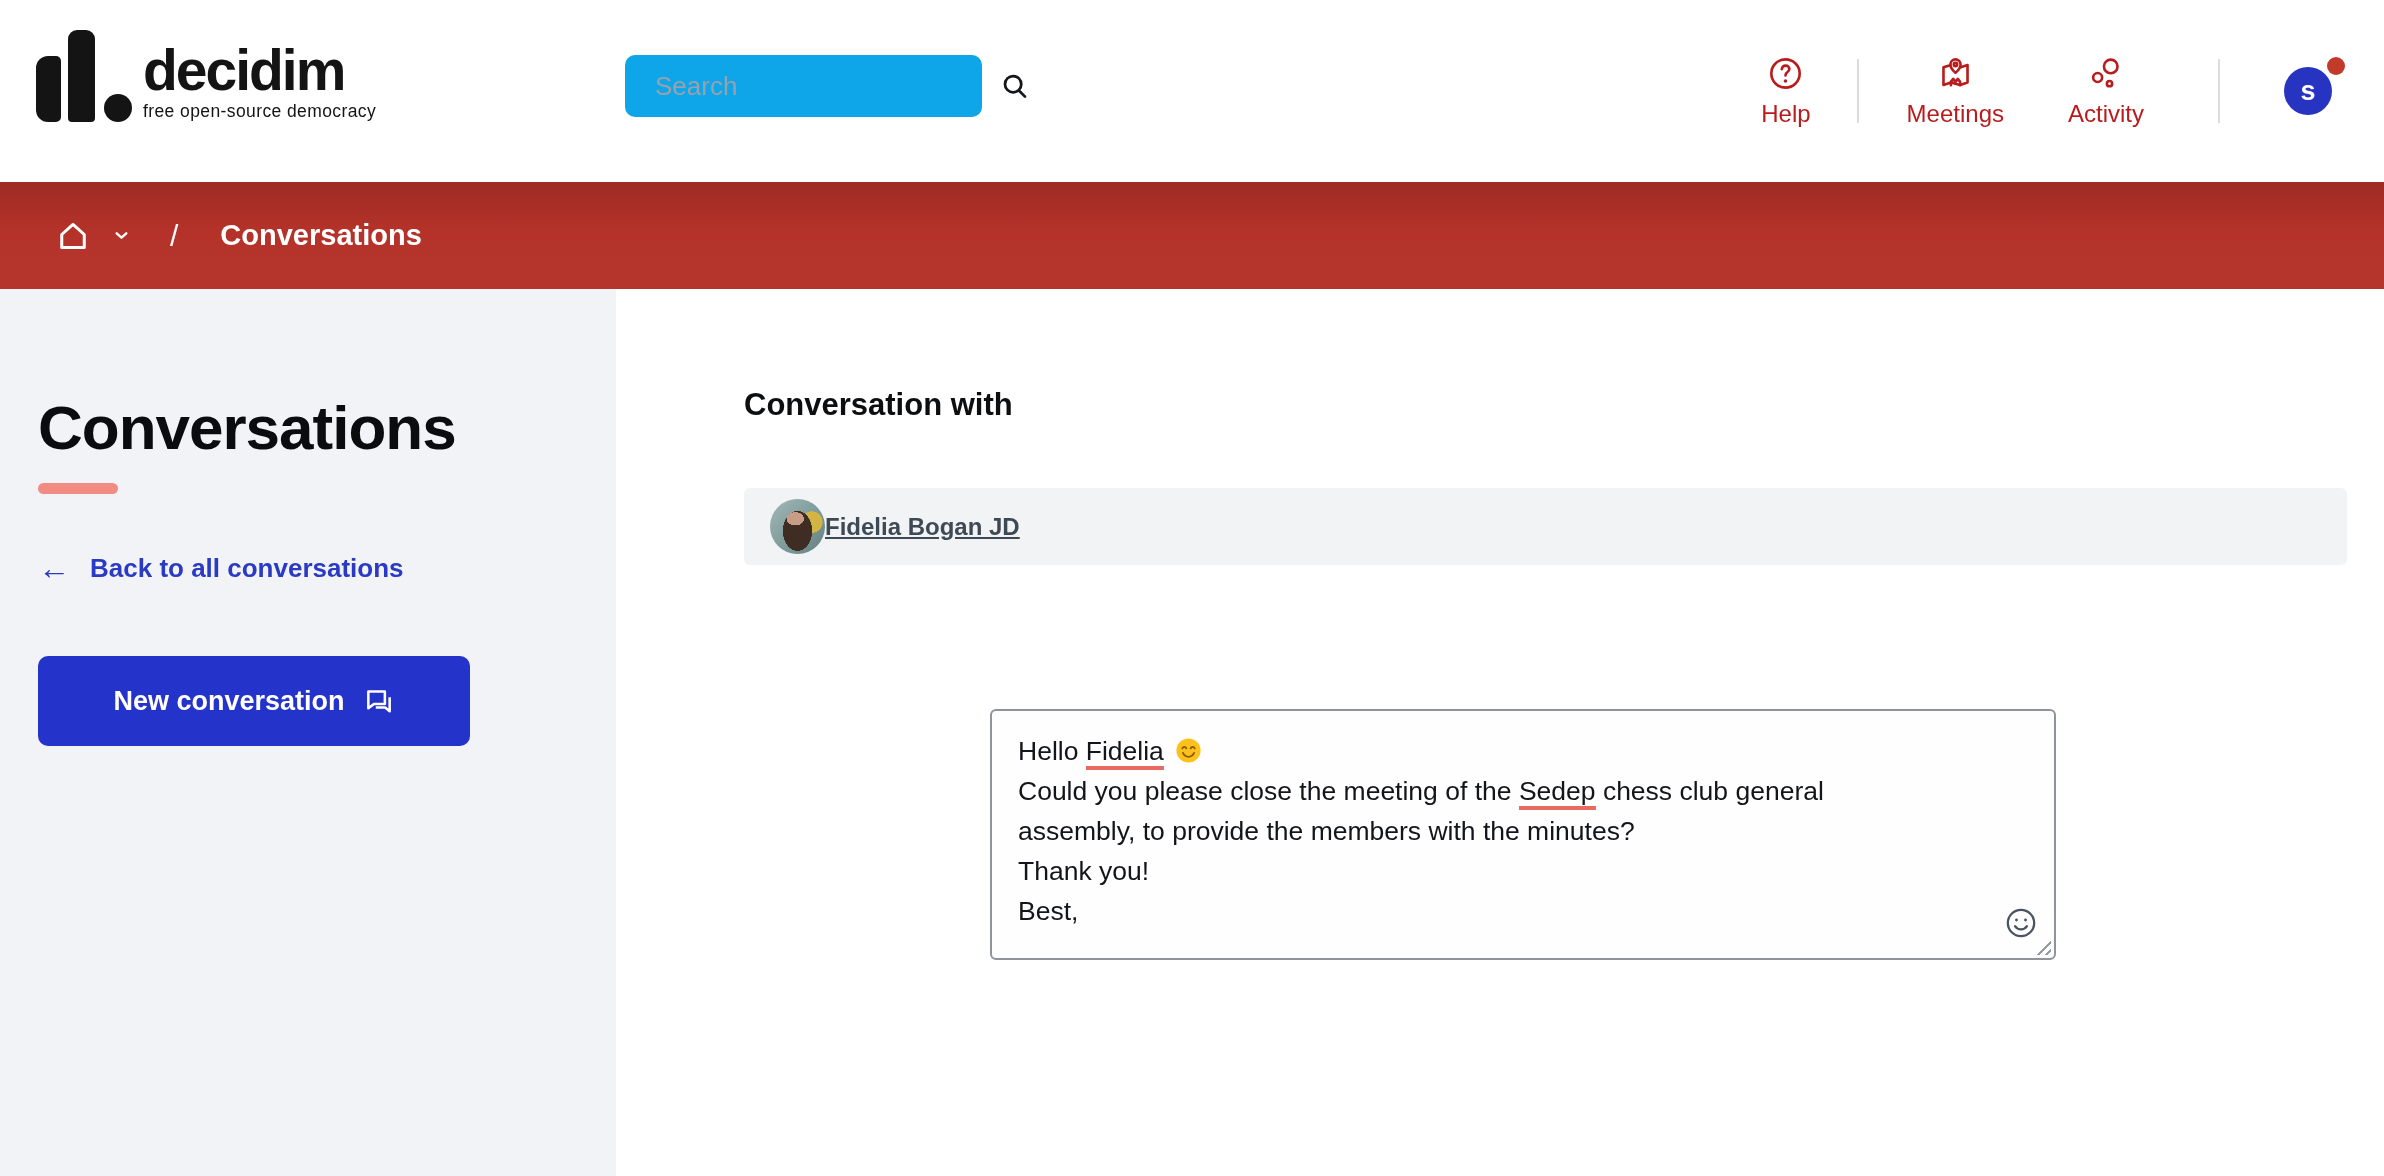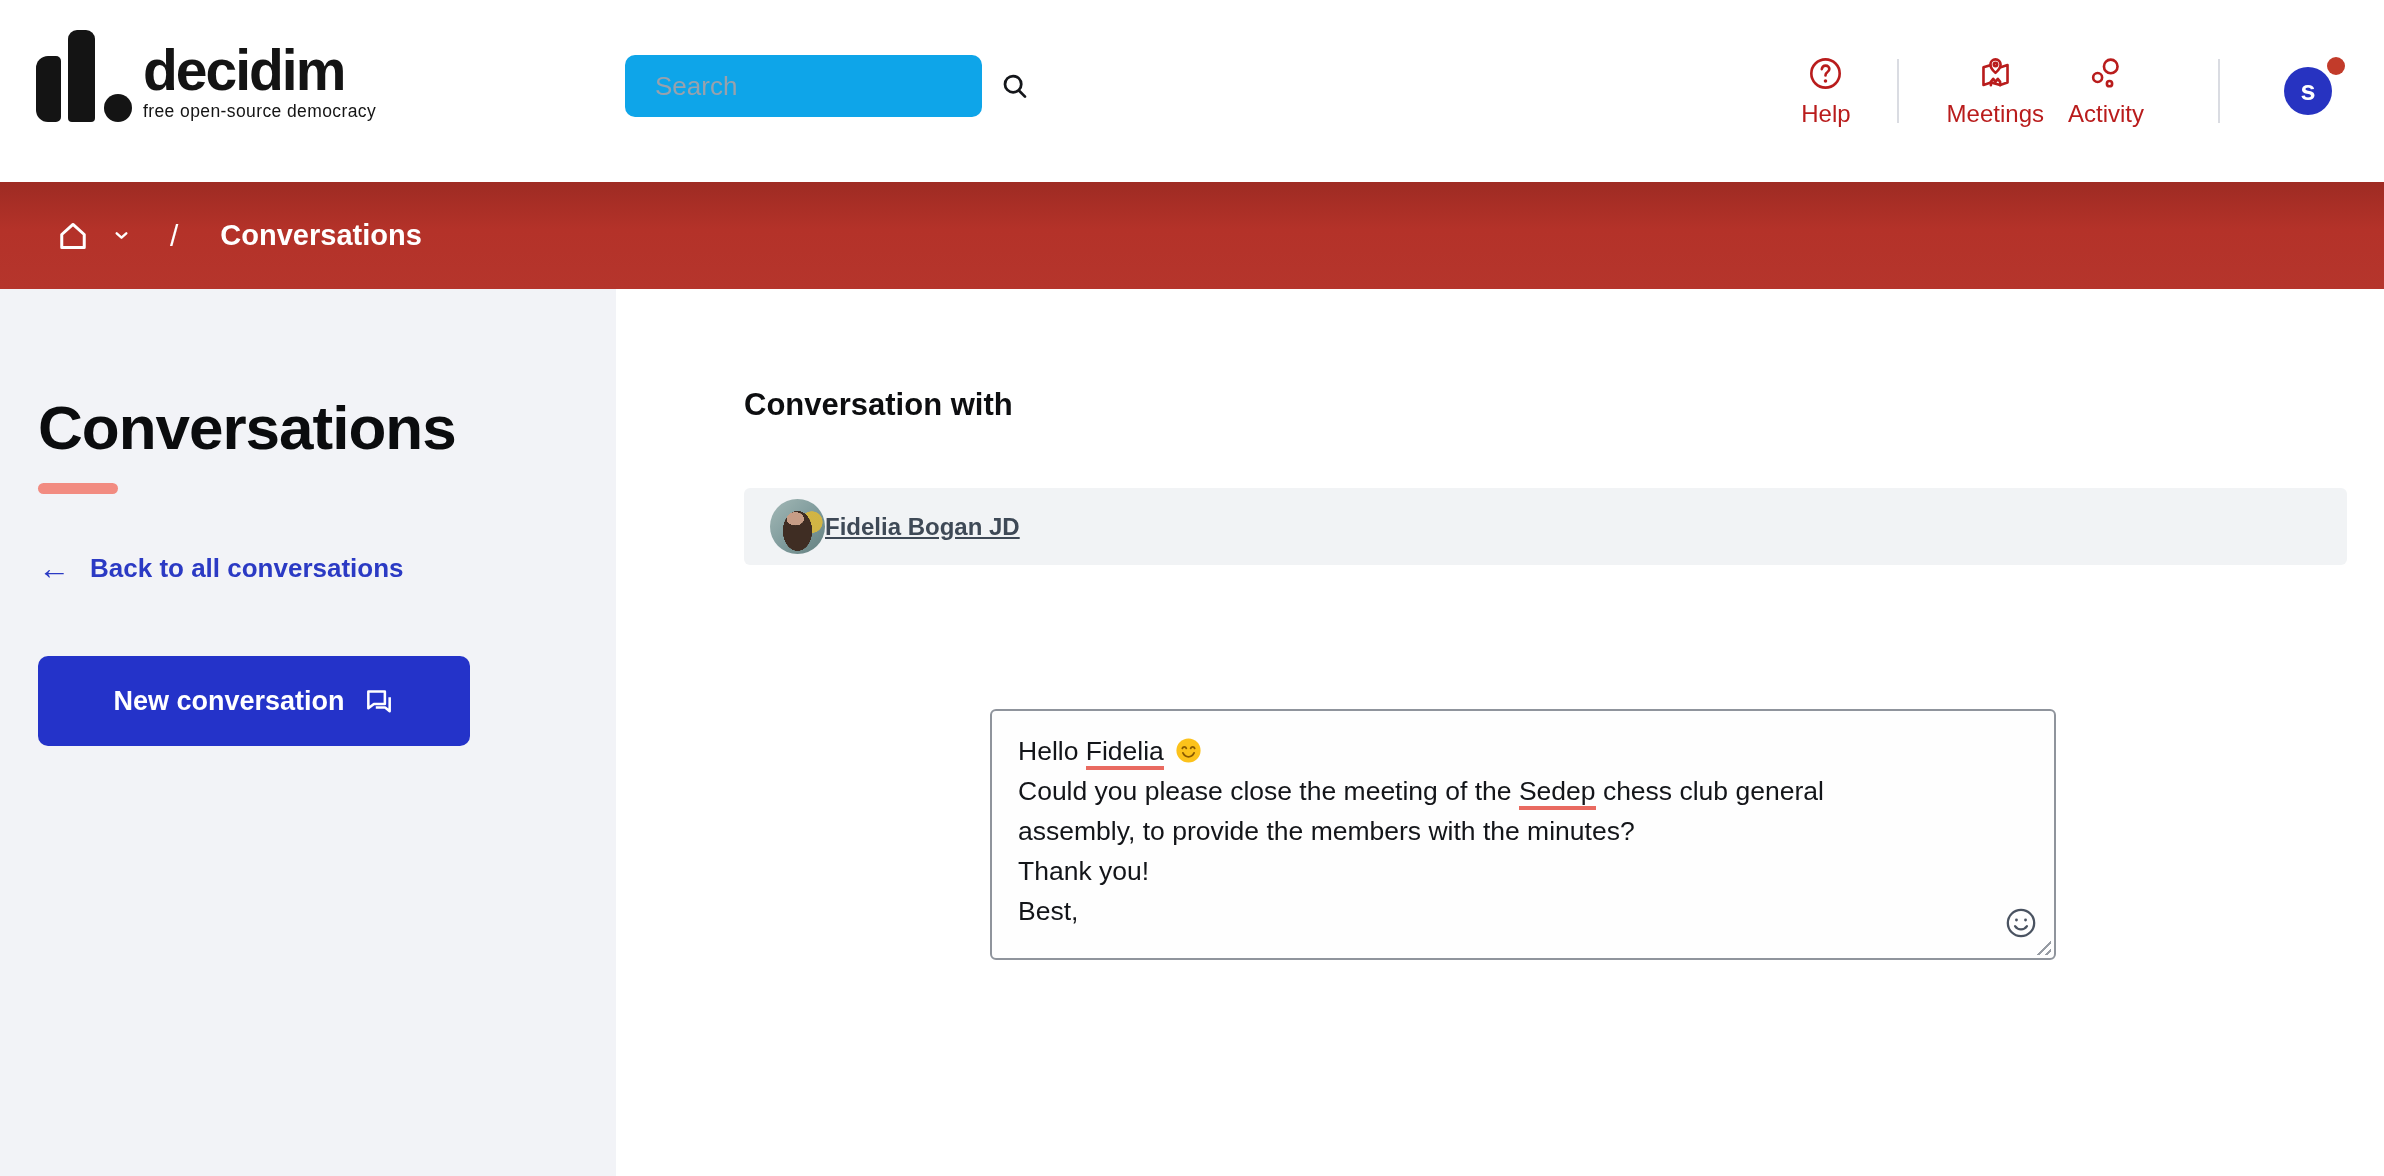--- a/index.html
+++ b/index.html
@@ -31,21 +31,21 @@
     font-family:"Liberation Sans",sans-serif; font-size:26px; color:#333; padding-left:30px; }
   .search-input::placeholder { color:#99a1ac; }
   .search-btn { background:none; border:none; padding:0 26px 0 10px; display:flex; align-items:center; cursor:pointer; color:#14161a; }
 
   .nav { position:absolute; right:52px; top:0; height:182px; display:flex; align-items:center; }
   .nav-item { display:flex; flex-direction:column; align-items:center; gap:8px;
     color:#b91c1c; cursor:pointer; }
   .nav-item .nav-label { font-size:24px; }
   .nav-divider { width:2px; height:64px; background:#dadce2; }
   .m-help { margin-right:46px; }
-  .m-meet { margin:0 24px 0 48px; }
+  .m-meet { margin:0 64px 0 48px; }
   .m-act  { margin-right:74px; }
   .avatar-wrap { position:relative; margin-left:64px; cursor:pointer; }
   .avatar-circle { width:48px; height:48px; border-radius:50%; background:#2733c1;
     display:flex; align-items:center; justify-content:center;
     color:#fff; font-size:27px; font-weight:bold; }
   .notif-dot { position:absolute; top:-10px; right:-13px; width:18px; height:18px;
     border-radius:50%; background:#c23b2a; }
 
   
   .crumb-bar { position:absolute; top:182px; left:0; width:2384px; height:107px;

